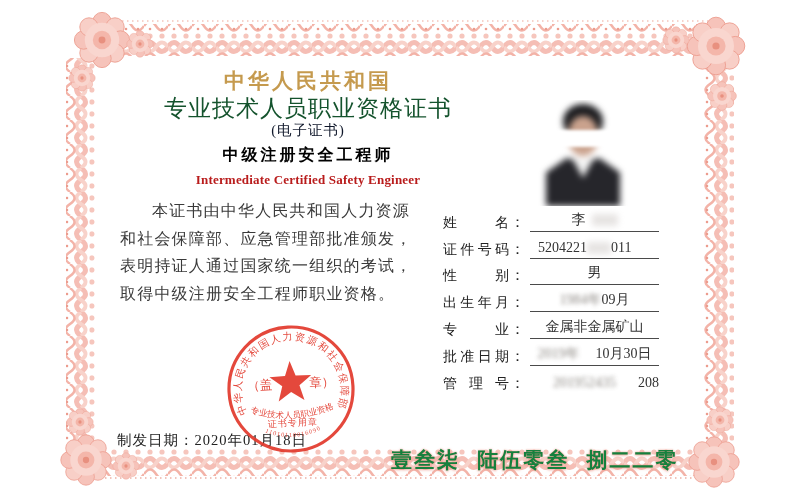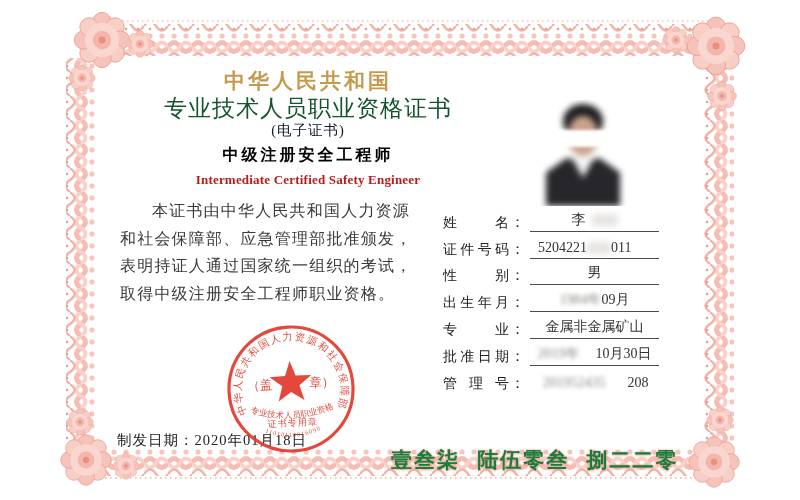--- a/index.html
+++ b/index.html
@@ -23,21 +23,21 @@
         font-size:16px;line-height:27.5px;color:#3a3a3a;letter-spacing:1.2px;}
   .para .ln0{text-indent:32px;}
   
   .rows{position:absolute;left:443px;top:205px;width:216px;z-index:1;}
   .row{display:flex;align-items:flex-end;height:26.8px;}
   .flabel{width:66px;font-size:14px;color:#222;text-align:justify;text-align-last:justify;}
   .colon{font-size:15px;color:#222;margin-left:1px;}
   .val{flex:1;margin-left:5px;text-align:center;font-size:14px;color:#333;padding-bottom:2px;white-space:nowrap;}
   .row.ul .val{border-bottom:1.2px solid #4a4a4a;}
   .val.spread{display:flex;justify-content:flex-start;padding-left:8px;padding-right:10px;}
-  .val.leftal{display:flex;justify-content:center;padding-left:2px;}
+  .val.leftal{display:flex;justify-content:flex-end;padding-left:2px;}
   .blurtext{filter:blur(2.2px);color:#6e6862;opacity:.8;}
   .smudge{display:inline-block;height:12px;width:28px;background:#b9b2ae;opacity:.35;
           filter:blur(3px);border-radius:2px;transform:translateY(2px);}
   .gap-post{margin-left:22px;}
   .pad-post{margin-left:16px;}
   
   .photo{position:absolute;left:536px;top:100px;width:94px;height:106px;overflow:hidden;z-index:1;}
   .ph-blur{position:absolute;inset:0;filter:blur(3px);}
   .hair{position:absolute;left:27px;top:4px;width:40px;height:34px;background:#1d1d20;border-radius:50% 50% 46% 46%;}
   .face{position:absolute;left:32px;top:16px;width:30px;height:40px;background:#caa28d;border-radius:48%;}

